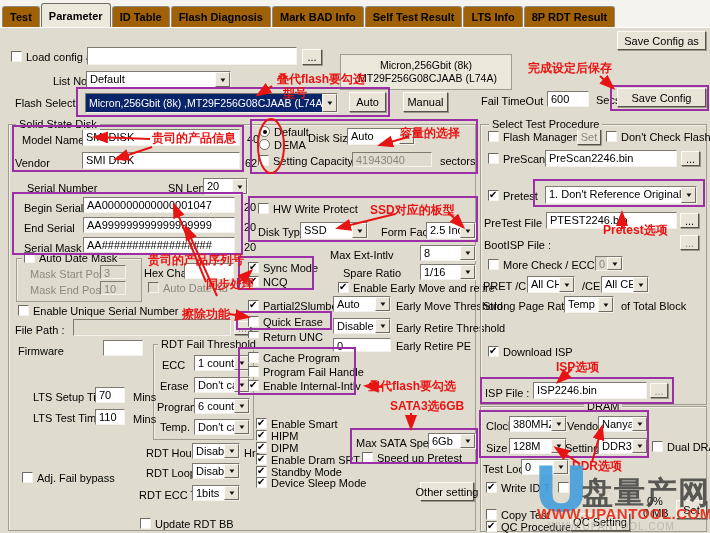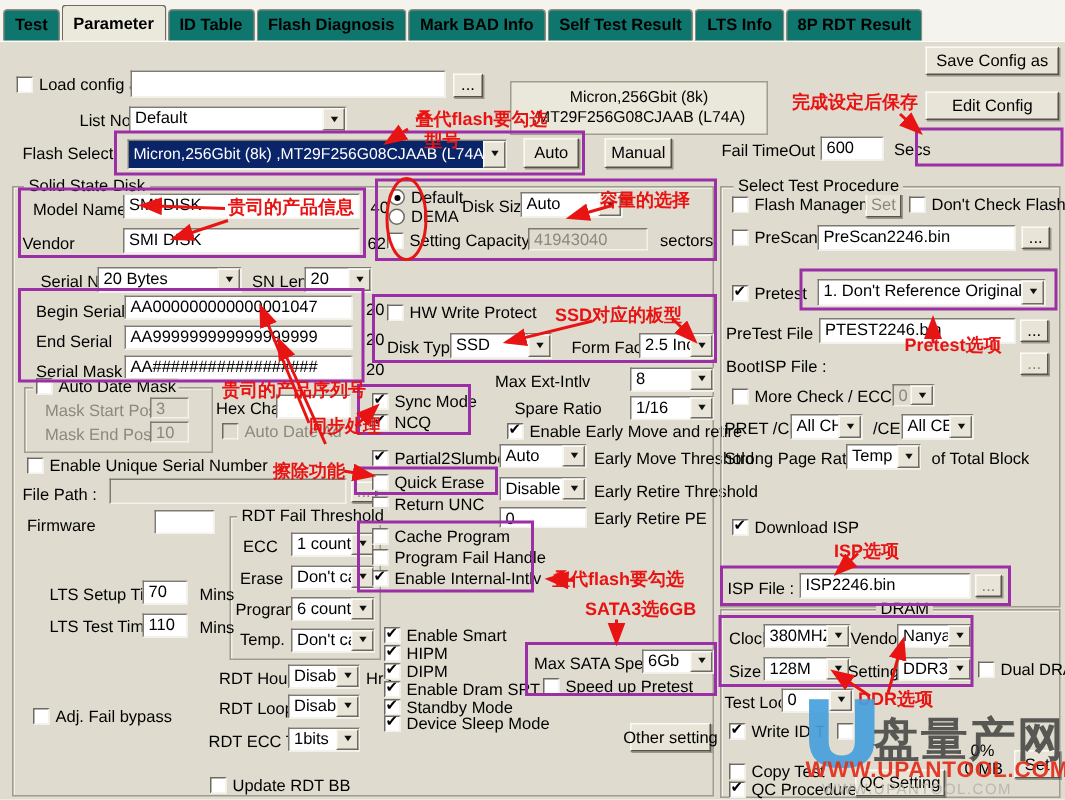--- a/index.html
+++ b/index.html
@@ -1,21 +1,21 @@
 <!DOCTYPE html>
 <html><head>
 <meta charset="utf-8">
 <style>
 *{margin:0;padding:0;box-sizing:border-box}
 html,body{width:710px;height:533px}
 body{font-family:"Liberation Sans",sans-serif;font-size:11px;color:#000;background:#fff}
 #screen{position:relative;width:710px;height:533px;overflow:hidden;background:#f4f3ee}
 #panel{position:absolute;left:0;top:27px;width:710px;height:506px;background:#dfdccf;border-top:1px solid #fdfcf8}
 #tabbar{position:absolute;left:2px;top:3px;height:24px;white-space:nowrap;z-index:5}
-.tab{display:inline-block;vertical-align:bottom;height:21px;padding:4px 7px 2px;font-weight:bold;background:#0f766e;border:1px solid #8f8b80;border-bottom:none;border-radius:3px 3px 0 0;margin-right:1px}
+.tab{display:inline-block;vertical-align:bottom;height:21px;padding:4px 7px 2px;font-weight:bold;background:#a16207;border:1px solid #8f8b80;border-bottom:none;border-radius:3px 3px 0 0;margin-right:1px}
 .tab.active{height:24px;padding-top:6px;background:#ebe8dc;border-color:#6f6b60}
 .lbl{position:absolute;white-space:nowrap;line-height:12px}
 .gray{color:#8b887e}
 .tf{position:absolute;background:#fff;border:1px solid;border-color:#7e7a72 #f4f2ec #f4f2ec #7e7a72;padding:1px 3px 0;white-space:nowrap;overflow:hidden;line-height:12px}
 .tf.dis{background:#dfdccf;color:#8b887e}
 .dd{position:absolute;background:#fff;border:1px solid;border-color:#7e7a72 #f4f2ec #f4f2ec #7e7a72;display:flex;height:17px}
 .ddv{flex:1;padding:1px 1px 0 3px;white-space:nowrap;overflow:hidden;line-height:12px}
 .dda{flex:none;width:15px;background:#e8e4d8;border:1px solid;border-color:#fbfaf5 #6f6b63 #6f6b63 #fbfaf5;display:flex;align-items:center;justify-content:center}
 .dda::after{content:"▼";font-size:6px;color:#111;transform:scaleX(1.4)}
 .dd.dis{background:#dfdccf}.dd.dis .ddv{color:#8b887e}
@@ -76,37 +76,33 @@
       <span class="dda"></span>
     </span>
   <span class="btn" style="left:349px;top:92px;width:37px;height:20px">Auto</span>
   <span class="btn" style="left:403px;top:92px;width:45px;height:20px">Manual</span>
 
   <span class="lbl" style="left:481px;top:95px">Fail TimeOut</span>
   <span class="tf" style="left:547px;top:91px;width:42px;height:16px">600</span>
   <span class="lbl" style="left:596px;top:94px">Secs</span>
 
   <span class="btn" style="left:617px;top:31px;width:89px;height:19px">Save Config as</span>
-  <span class="btn" style="left:617px;top:61px;width:89px;height:19px">Edit Config</span>
+  <span class="btn" style="left:617px;top:88px;width:89px;height:19px">Save Config</span>
 
   <div class="grp" style="left:8px;top:124px;width:468px;height:407px"></div>
   <span class="grpt" style="left:16px;top:118px">Solid State Disk</span>
 
   <span class="lbl" style="left:22px;top:134px">Model Name</span>
   <span class="tf" style="left:82px;top:129px;width:158px;height:17px">SMI DISK</span>
   <span class="lbl" style="left:247px;top:133px">40</span>
   <span class="lbl" style="left:15px;top:157px">Vendor</span>
   <span class="tf" style="left:82px;top:152px;width:158px;height:17px">SMI DISK</span>
   <span class="lbl" style="left:245px;top:157px">62</span>
 
   <span class="lbl" style="left:27px;top:182px">Serial Number</span>
-  <span class="dd" style="left:65px;top:178px;width:96px">
-      <span class="ddv">20 Bytes</span>
-      <span class="dda"></span>
-    </span>
   <span class="lbl" style="left:168px;top:182px">SN Length</span>
   <span class="dd" style="left:203px;top:178px;width:45px">
       <span class="ddv">20</span>
       <span class="dda"></span>
     </span>
 
   <span class="lbl" style="left:24px;top:202px">Begin Serial</span>
   <span class="tf" style="left:83px;top:197px;width:152px;height:16px">AA000000000000001047</span>
   <span class="lbl" style="left:244px;top:201px">20</span>
   <span class="lbl" style="left:24px;top:222px">End Serial</span>

